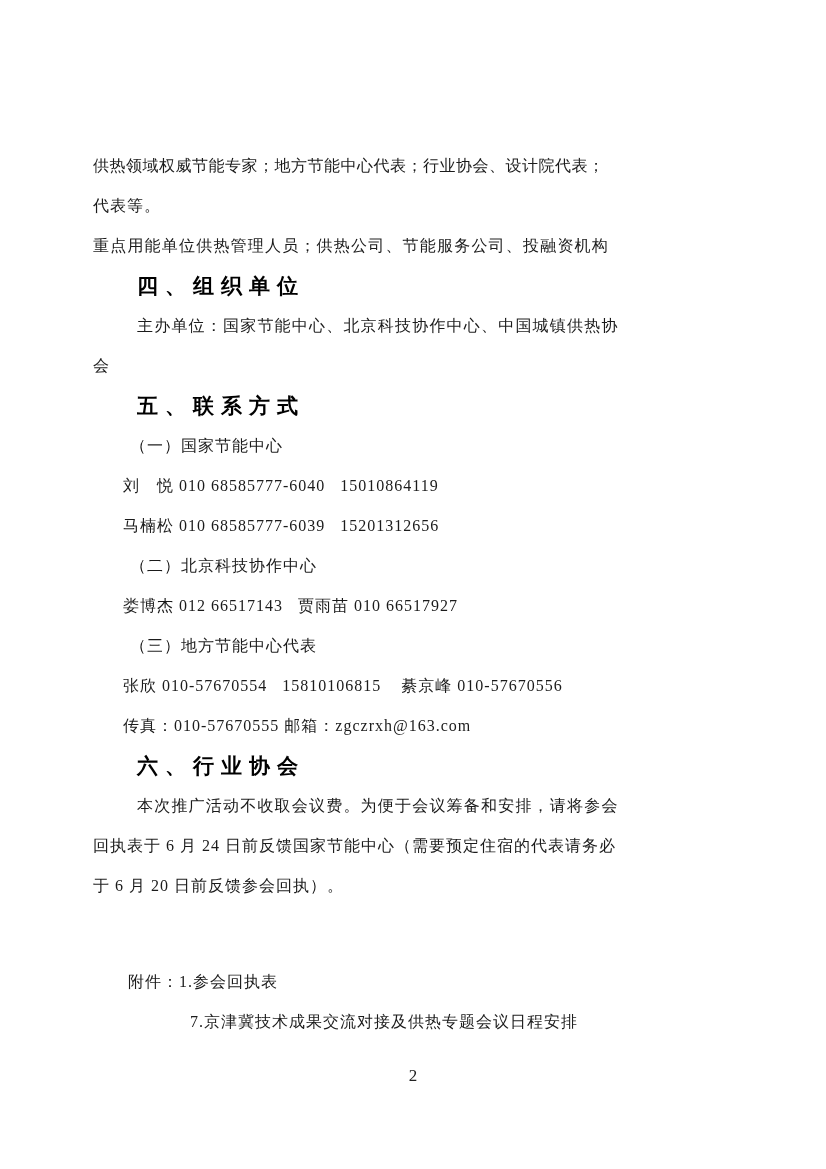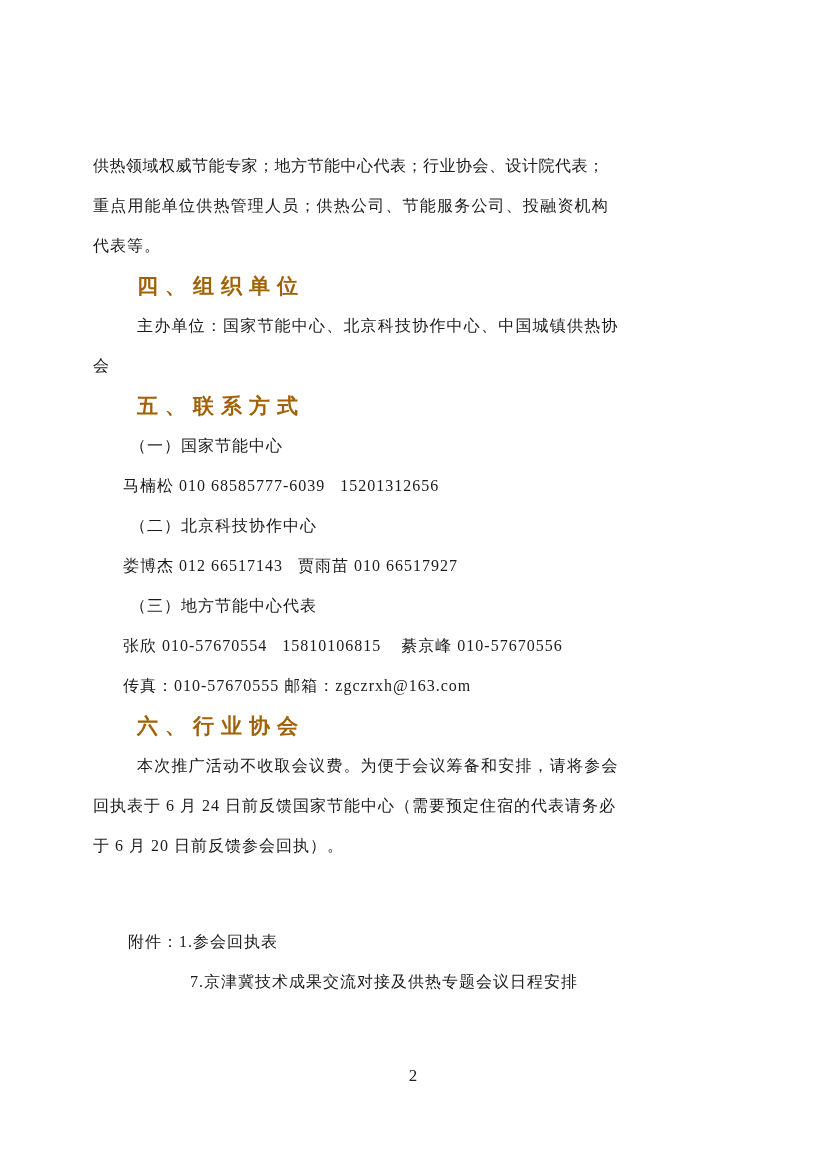--- a/index.html
+++ b/index.html
@@ -26,21 +26,21 @@
     letter-spacing: 1px;
     white-space: pre;
   }
   .ls05 { letter-spacing: 0.5px; }
   .ls12 { letter-spacing: 1.2px; }
   .heading {
     font-family: "Liberation Sans", "DejaVu Sans", sans-serif;
     font-weight: 700;
     font-size: 21px;
     letter-spacing: 7px;
-    color: #a16207;
+    color: #000000;
   }
   .indent-2  { padding-left: 44px; }  
   .indent-sub { padding-left: 37px; } 
   .indent-contact { padding-left: 30px; } 
   .indent-attach  { padding-left: 35px; } 
   .indent-attach2 { padding-left: 97px; } 
   .spacer { height: 56px; }
   .footer-pagenum {
     position: absolute;
     left: 93px;
@@ -52,30 +52,31 @@
     color: #222222;
   }
 </style>
 </head>
 <body>
 
 <div class="page">
   <div class="text-block">
 
     <div class="line ls05">供热领域权威节能专家；地方节能中心代表；行业协会、设计院代表；</div>
+    <div class="line">代表等。</div>
     <div class="line ls12">重点用能单位供热管理人员；供热公司、节能服务公司、投融资机构</div>
-    <div class="line">代表等。</div>
 
     <div class="line heading indent-2">四、组织单位</div>
     <div class="line ls12 indent-2">主办单位：国家节能中心、北京科技协作中心、中国城镇供热协</div>
     <div class="line">会</div>
 
     <div class="line heading indent-2">五、联系方式</div>
 
     <div class="line indent-sub">（一）国家节能中心</div>
+    <div class="line indent-contact">刘　悦 010 68585777-6040   15010864119</div>
     <div class="line indent-contact">马楠松 010 68585777-6039   15201312656</div>
 
     <div class="line indent-sub">（二）北京科技协作中心</div>
     <div class="line indent-contact">娄博杰 012 66517143   贾雨苗 010 66517927</div>
 
     <div class="line indent-sub">（三）地方节能中心代表</div>
     <div class="line indent-contact">张欣 010-57670554   15810106815    綦京峰 010-57670556</div>
     <div class="line indent-contact">传真：010-57670555 邮箱：zgczrxh@163.com</div>
 
     <div class="line heading indent-2">六、行业协会</div>

